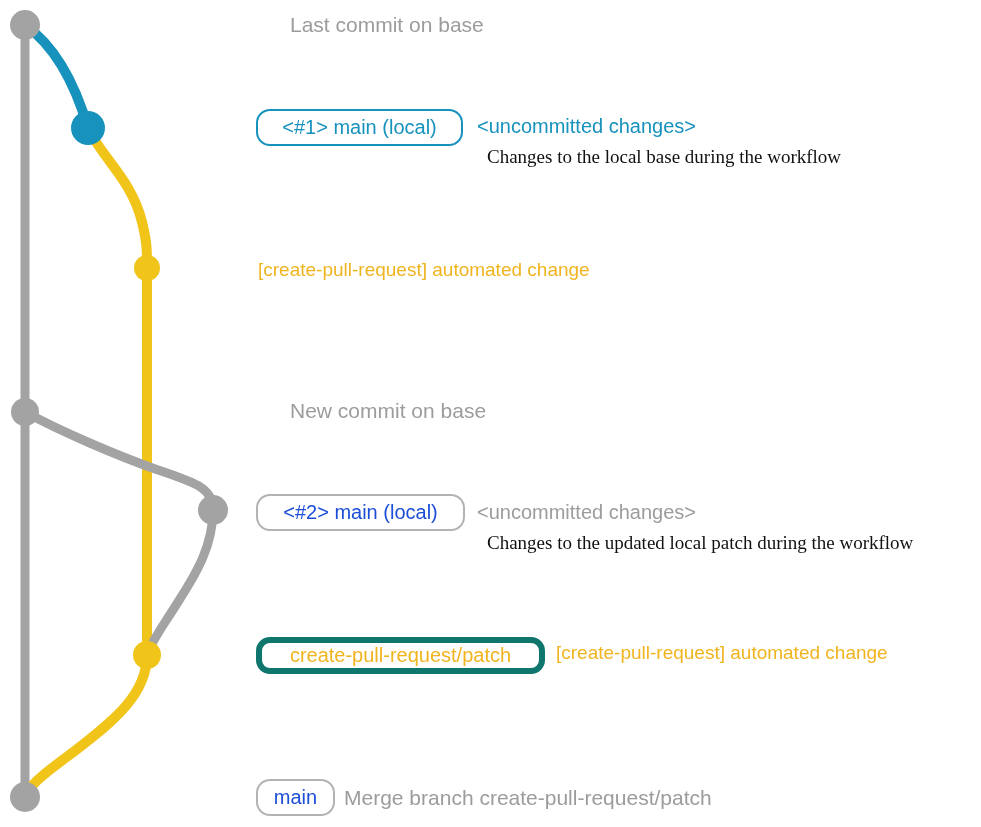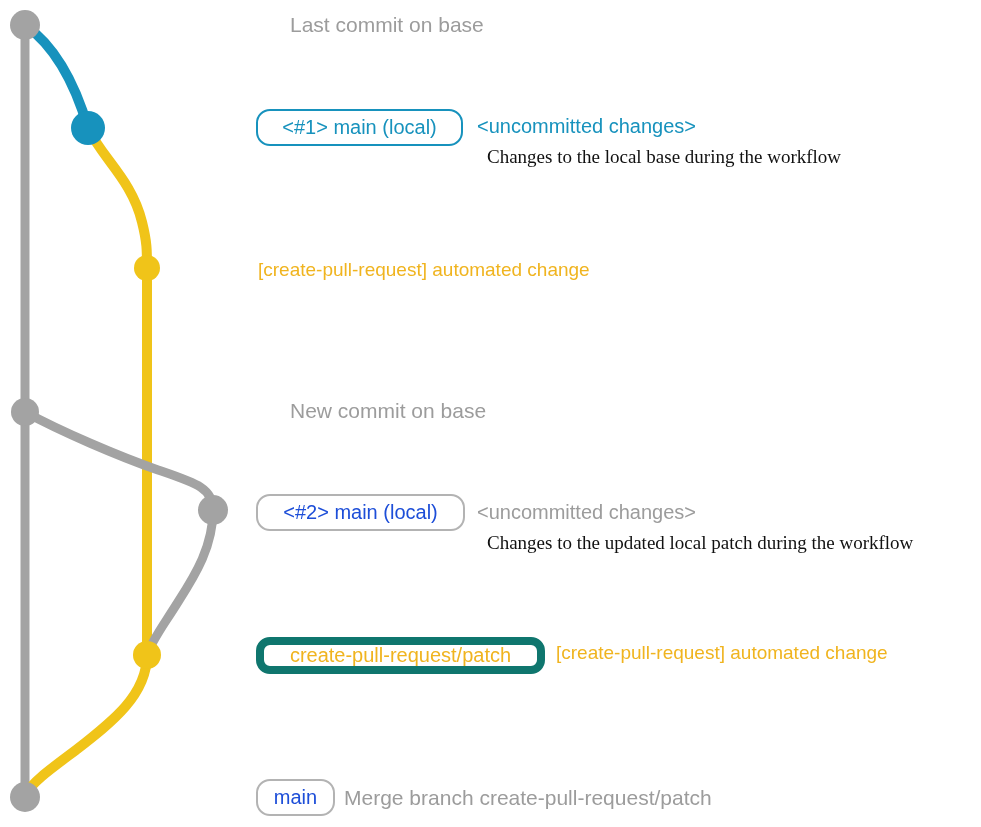--- a/index.html
+++ b/index.html
@@ -19,21 +19,21 @@
   .branch-box{
     box-sizing:border-box;
     height:37px;
     border-radius:14px;
     display:flex;align-items:center;justify-content:center;
     font-size:20px;white-space:nowrap;
     background:#ffffff;
   }
   .box-blue{border:2px solid #1792bd;color:#1792bd;}
   .box-gray{border:2px solid #b3b3b3;color:#1d4ed8;}
-  .box-gold{border:8px solid #0f766e;color:#f0b41f;}
+  .box-gold{border:6px solid #0f766e;color:#f0b41f;}
 
   .status-blue{font-size:20px;line-height:24px;color:#1792bd;white-space:nowrap;}
   .status-gray{font-size:20px;line-height:24px;color:#9c9c9c;white-space:nowrap;}
   .msg-gold{font-size:19px;line-height:24px;color:#f0b41f;white-space:nowrap;}
   .msg-gray{font-size:21px;line-height:24px;color:#9c9c9c;white-space:nowrap;}
   .caption{
     font-family:"Liberation Serif", serif;
     font-size:19px;line-height:22px;color:#111111;white-space:nowrap;
   }
 </style>

